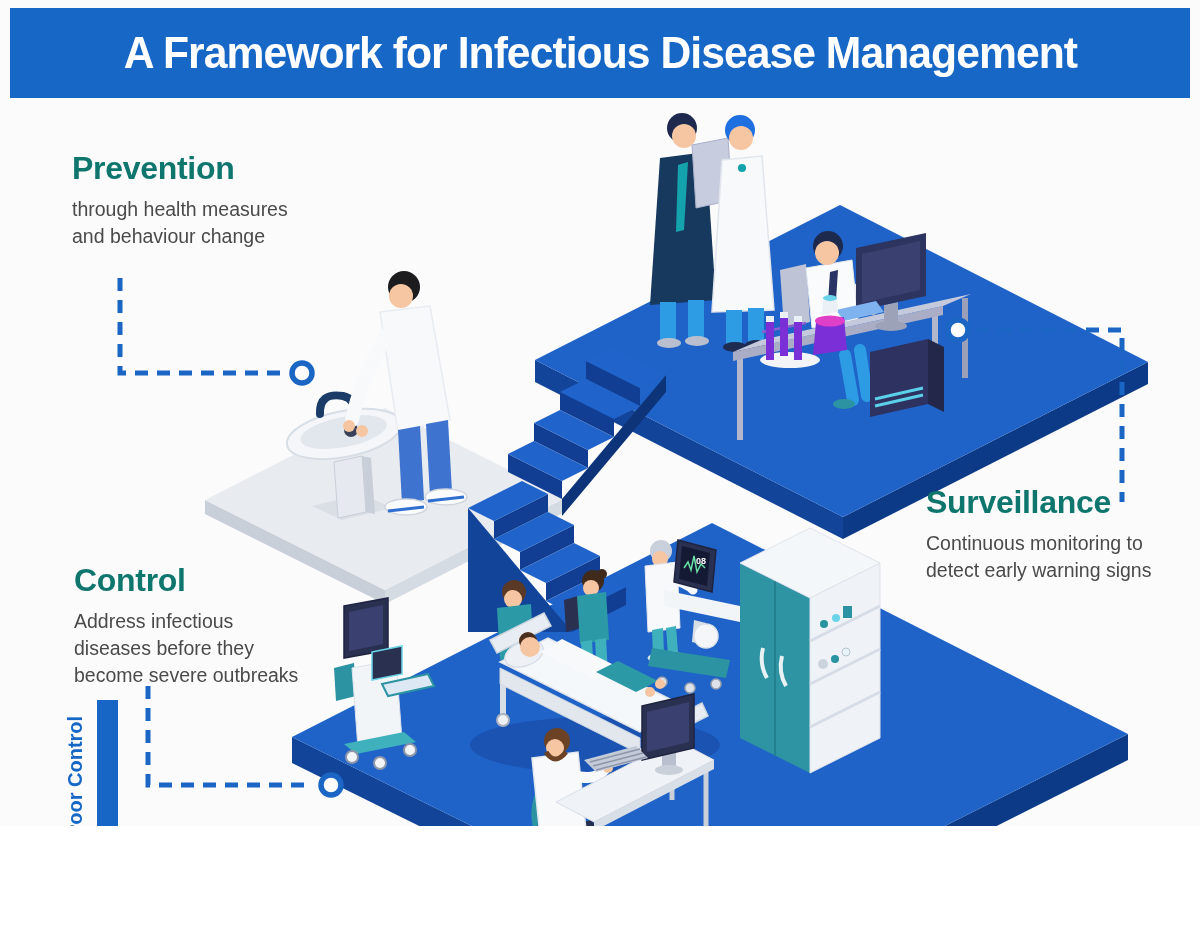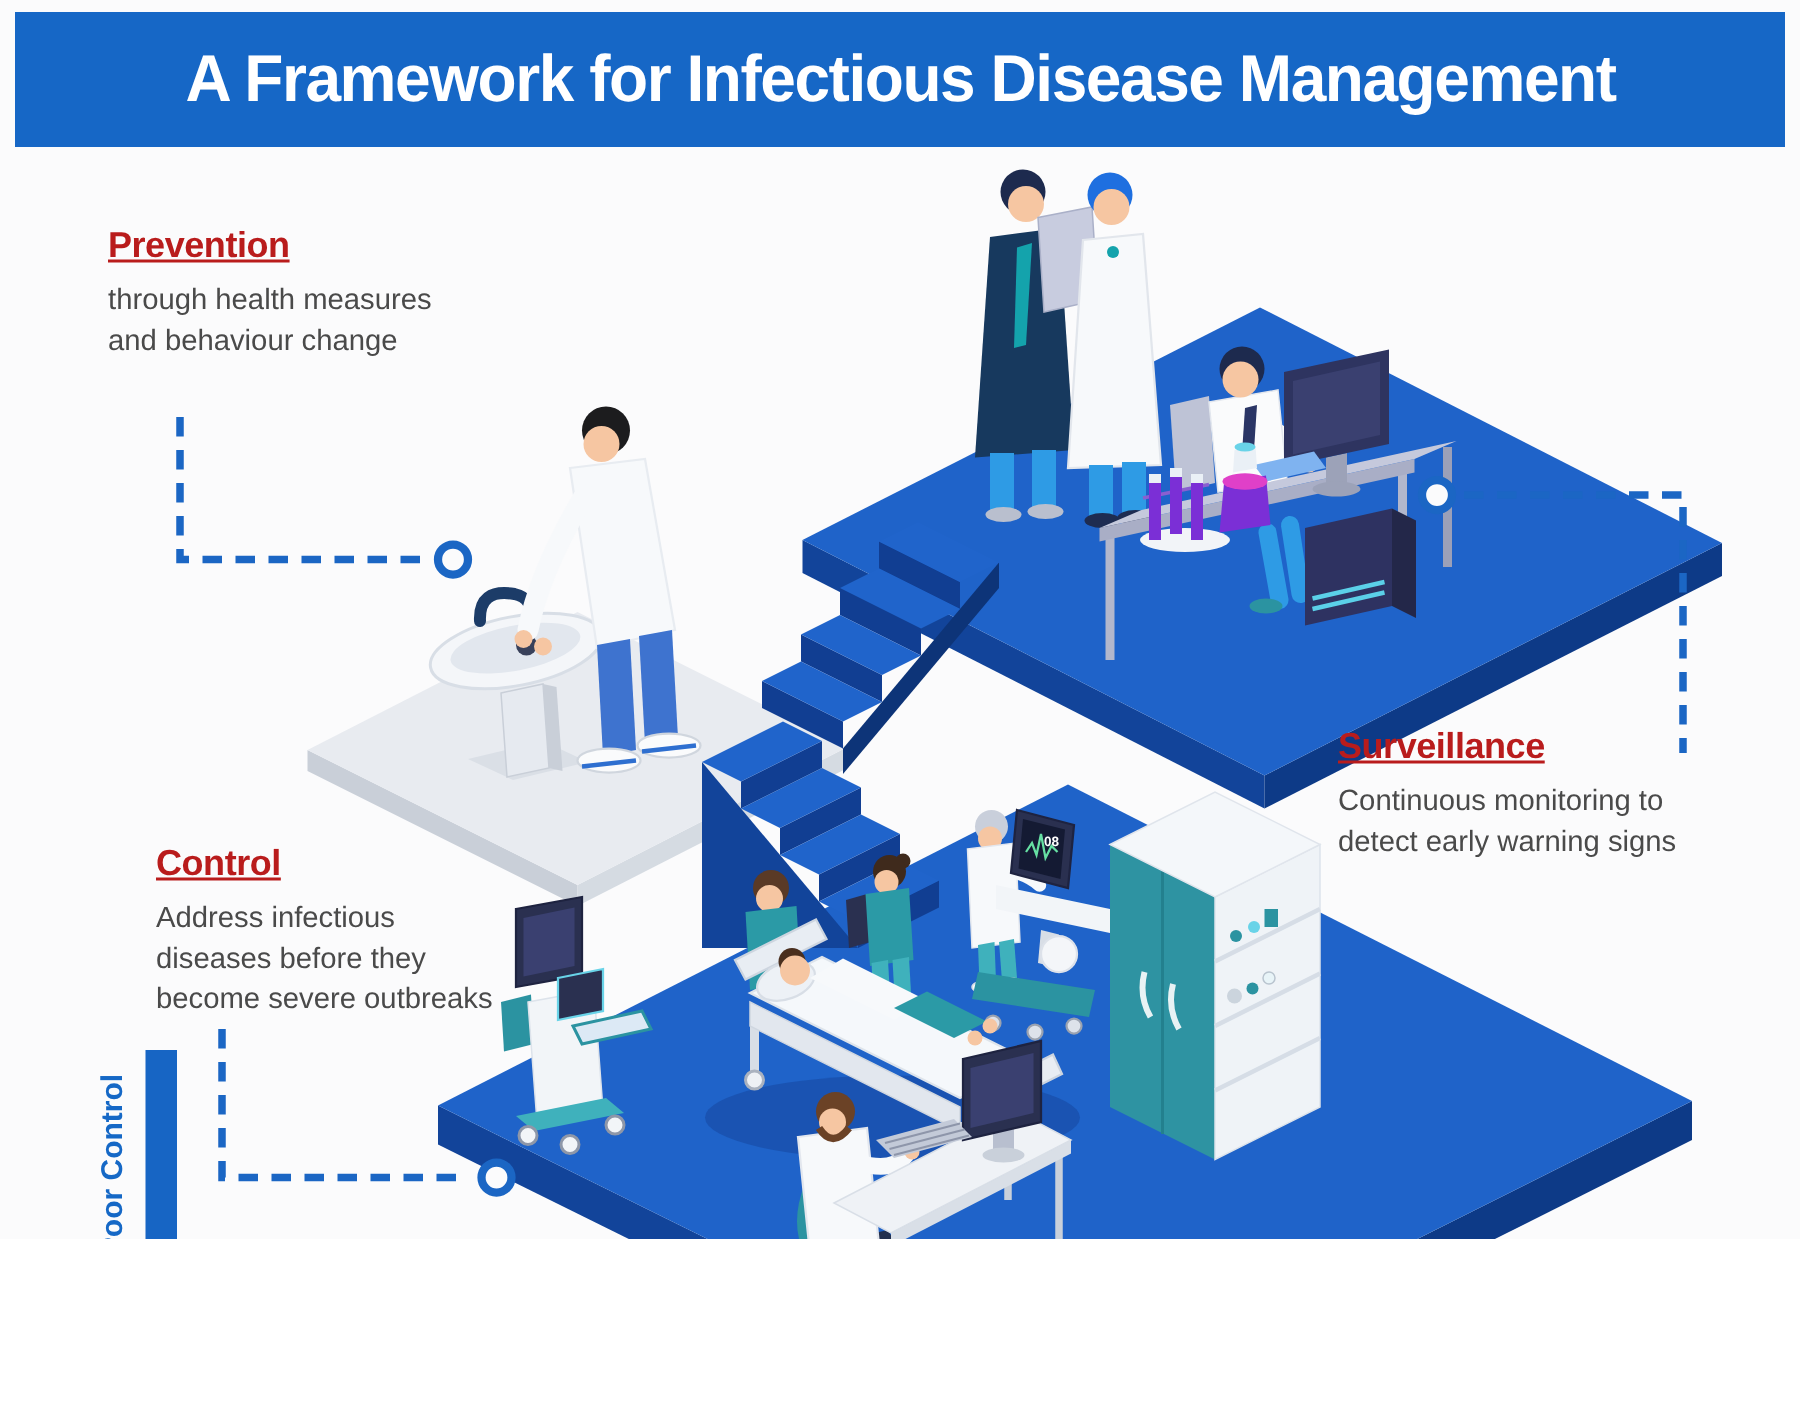--- a/index.html
+++ b/index.html
@@ -10,25 +10,25 @@
   .banner{
     position:absolute;left:10px;top:8px;width:1180px;height:90px;background:#1667c6;
     display:flex;align-items:center;justify-content:center;
   }
   .banner .title{
     color:#ffffff;font-size:44px;font-weight:700;letter-spacing:-1px;
     transform:scaleX(0.97);white-space:nowrap;
   }
   svg.illustration{position:absolute;left:0;top:0;z-index:1;}
   .label{position:absolute;z-index:3;}
-  .label .h{font-size:24px;font-weight:700;color:#b91c1c;letter-spacing:-0.3px;margin-bottom:9px;text-decoration:underline;}
+  .label .h{font-size:32px;font-weight:700;color:#0f766e;letter-spacing:-0.3px;margin-bottom:9px;}
   .label .p{font-size:19.5px;line-height:27px;color:#4a4a4a;}
   .lbl-prevention{left:72px;top:150px;}
-  .lbl-surveillance{left:892px;top:484px;}
-  .lbl-control{left:74px;top:562px;margin-left:30px;}
+  .lbl-surveillance{left:926px;top:484px;}
+  .lbl-control{left:74px;top:562px;}
   .poor-control{
     position:absolute;z-index:3;left:-2px;top:763px;width:160px;height:28px;
     text-align:center;font-size:20px;font-weight:700;color:#1568c6;
     transform:rotate(-90deg);
   }
 </style>
 </head>
 <body>
 
 <div class="stage">

